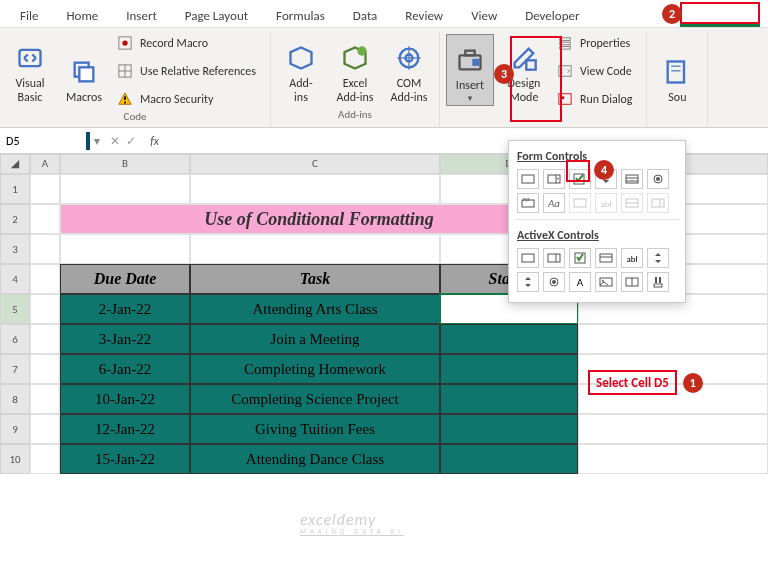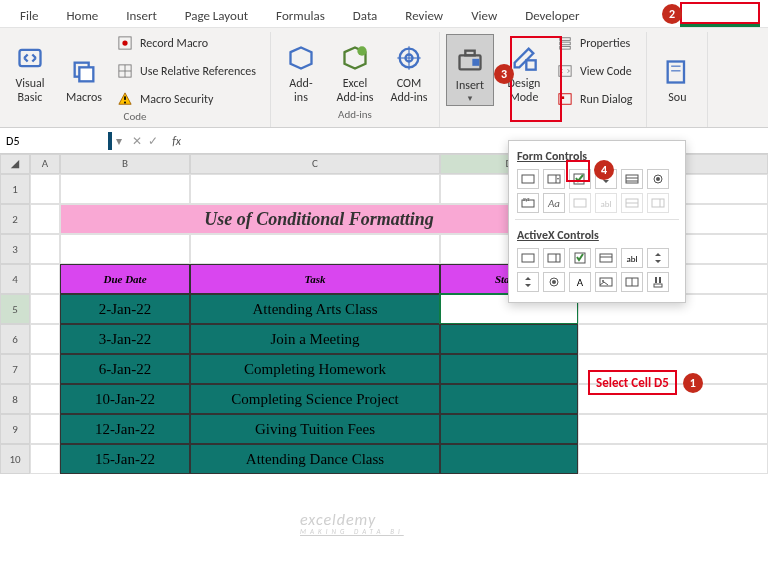--- a/index.html
+++ b/index.html
@@ -19,32 +19,32 @@
 .small-stack { display: flex; flex-direction: column; gap: 10px; font-size: 12px; color: #333; }
 .small-stack span { display: flex; align-items: center; gap: 4px; padding: 1px 4px; white-space: nowrap; }
 .small-stack svg { width: 14px; height: 14px; }
 
 
 .redbox { border: 2px solid #e2001a; position: absolute; pointer-events: none; z-index: 50; }
 .redcircle { width: 20px; height: 20px; border-radius: 50%; background: #c42b1c; color: #fff; font-size: 12px; font-weight: 600; display: flex; align-items: center; justify-content: center; position: absolute; z-index: 60; }
 
 
 .fbar { display: flex; align-items: center; height: 26px; border-bottom: 1px solid #d0d0d0; font-size: 12px; }
-.namebox { width: 112px; padding: 2px 6px; border-right: 4px solid #0c4a6e; }
+.namebox { width: 90px; padding: 2px 6px; border-right: 4px solid #0c4a6e; }
 .fx-btns { display: flex; gap: 6px; padding: 0 6px; color: #999; align-items: center; }
 .fx-label { font-style: italic; padding: 0 8px; color: #555; }
 
 
 .grid { display: grid; grid-template-columns: 30px 30px 130px 250px 138px 1fr; font-size: 13px; }
 .colhdr, .rowhdr { background: #e6e6e6; border: 1px solid #d4d4d4; text-align: center; font-size: 11px; color: #555; padding: 2px 0; }
 .colhdr { height: 20px; }
 .rowhdr { height: 30px; display:flex; align-items:center; justify-content:center; }
 .cell { border: 1px solid #e0e0e0; padding: 2px 4px; height: 30px; display:flex; align-items:center; }
 .title-cell { background: #f9a8d4; font-family: "Times New Roman", serif; font-style: italic; font-weight: bold; font-size: 18px; justify-content: center; color: #333; }
-.th { background: #d946ef; font-family: "Times New Roman", serif; font-style: italic; font-weight: bold; font-size: 11px; justify-content: center; border: 1px solid #333 !important; }
+.th { background: #a3a3a3; font-family: "Times New Roman", serif; font-style: italic; font-weight: bold; font-size: 16px; justify-content: center; border: 1px solid #333 !important; }
 .td { font-family: "Times New Roman", serif; font-size: 15px; justify-content: center; border: 1px solid #333 !important; background:#0f766e; }
 .sel { outline: 2px solid #107c41; outline-offset: -1px; background:#fff; }
 
 
 .popup { position: absolute; left: 508px; top: 140px; width: 178px; background: #fff; border: 1px solid #c8c8c8; box-shadow: 0 3px 10px rgba(0,0,0,.2); z-index: 40; padding: 4px 6px 8px; }
 .popup .title { font-weight: 600; font-size: 12px; color: #444; padding: 4px 2px; text-decoration: underline; }
 .icon-row { display: flex; gap: 4px; padding: 2px; }
 .pic { width: 22px; height: 20px; border: 1px solid #ccc; display:flex; align-items:center; justify-content:center; position:relative; }
 .pic.dim { opacity: .55; }
 .popup hr { border: none; border-top: 1px solid #e0e0e0; margin: 4px 0; }

